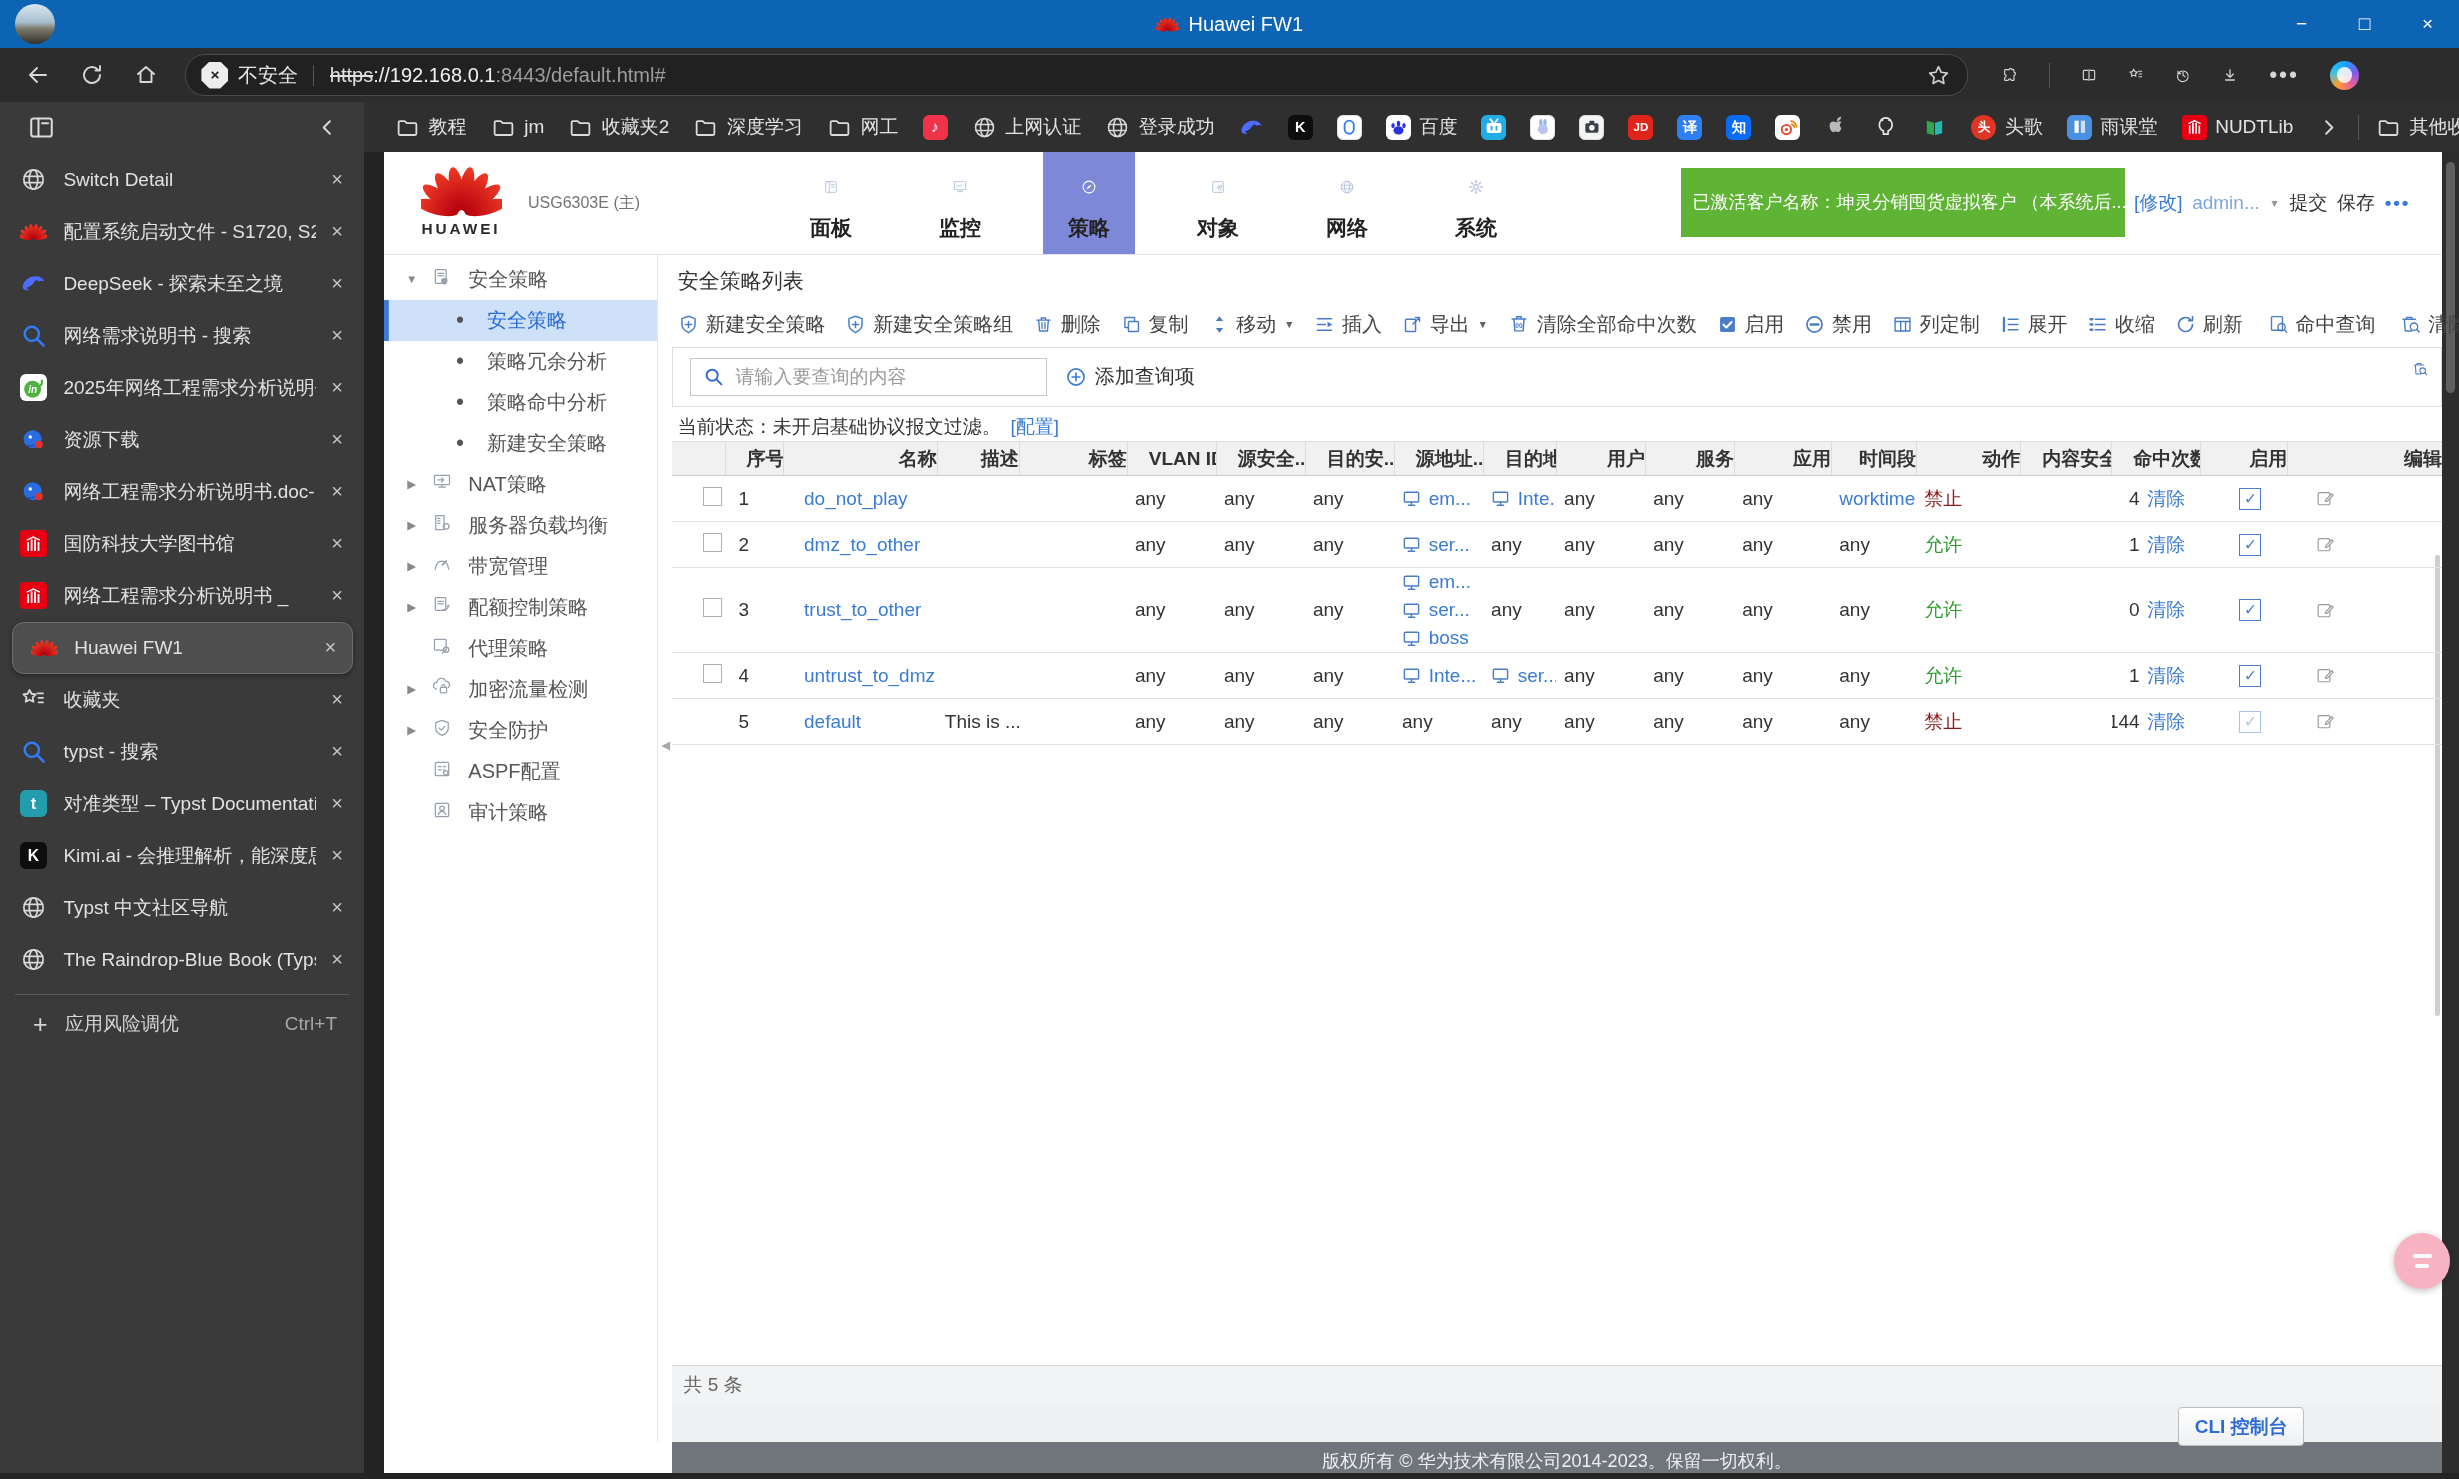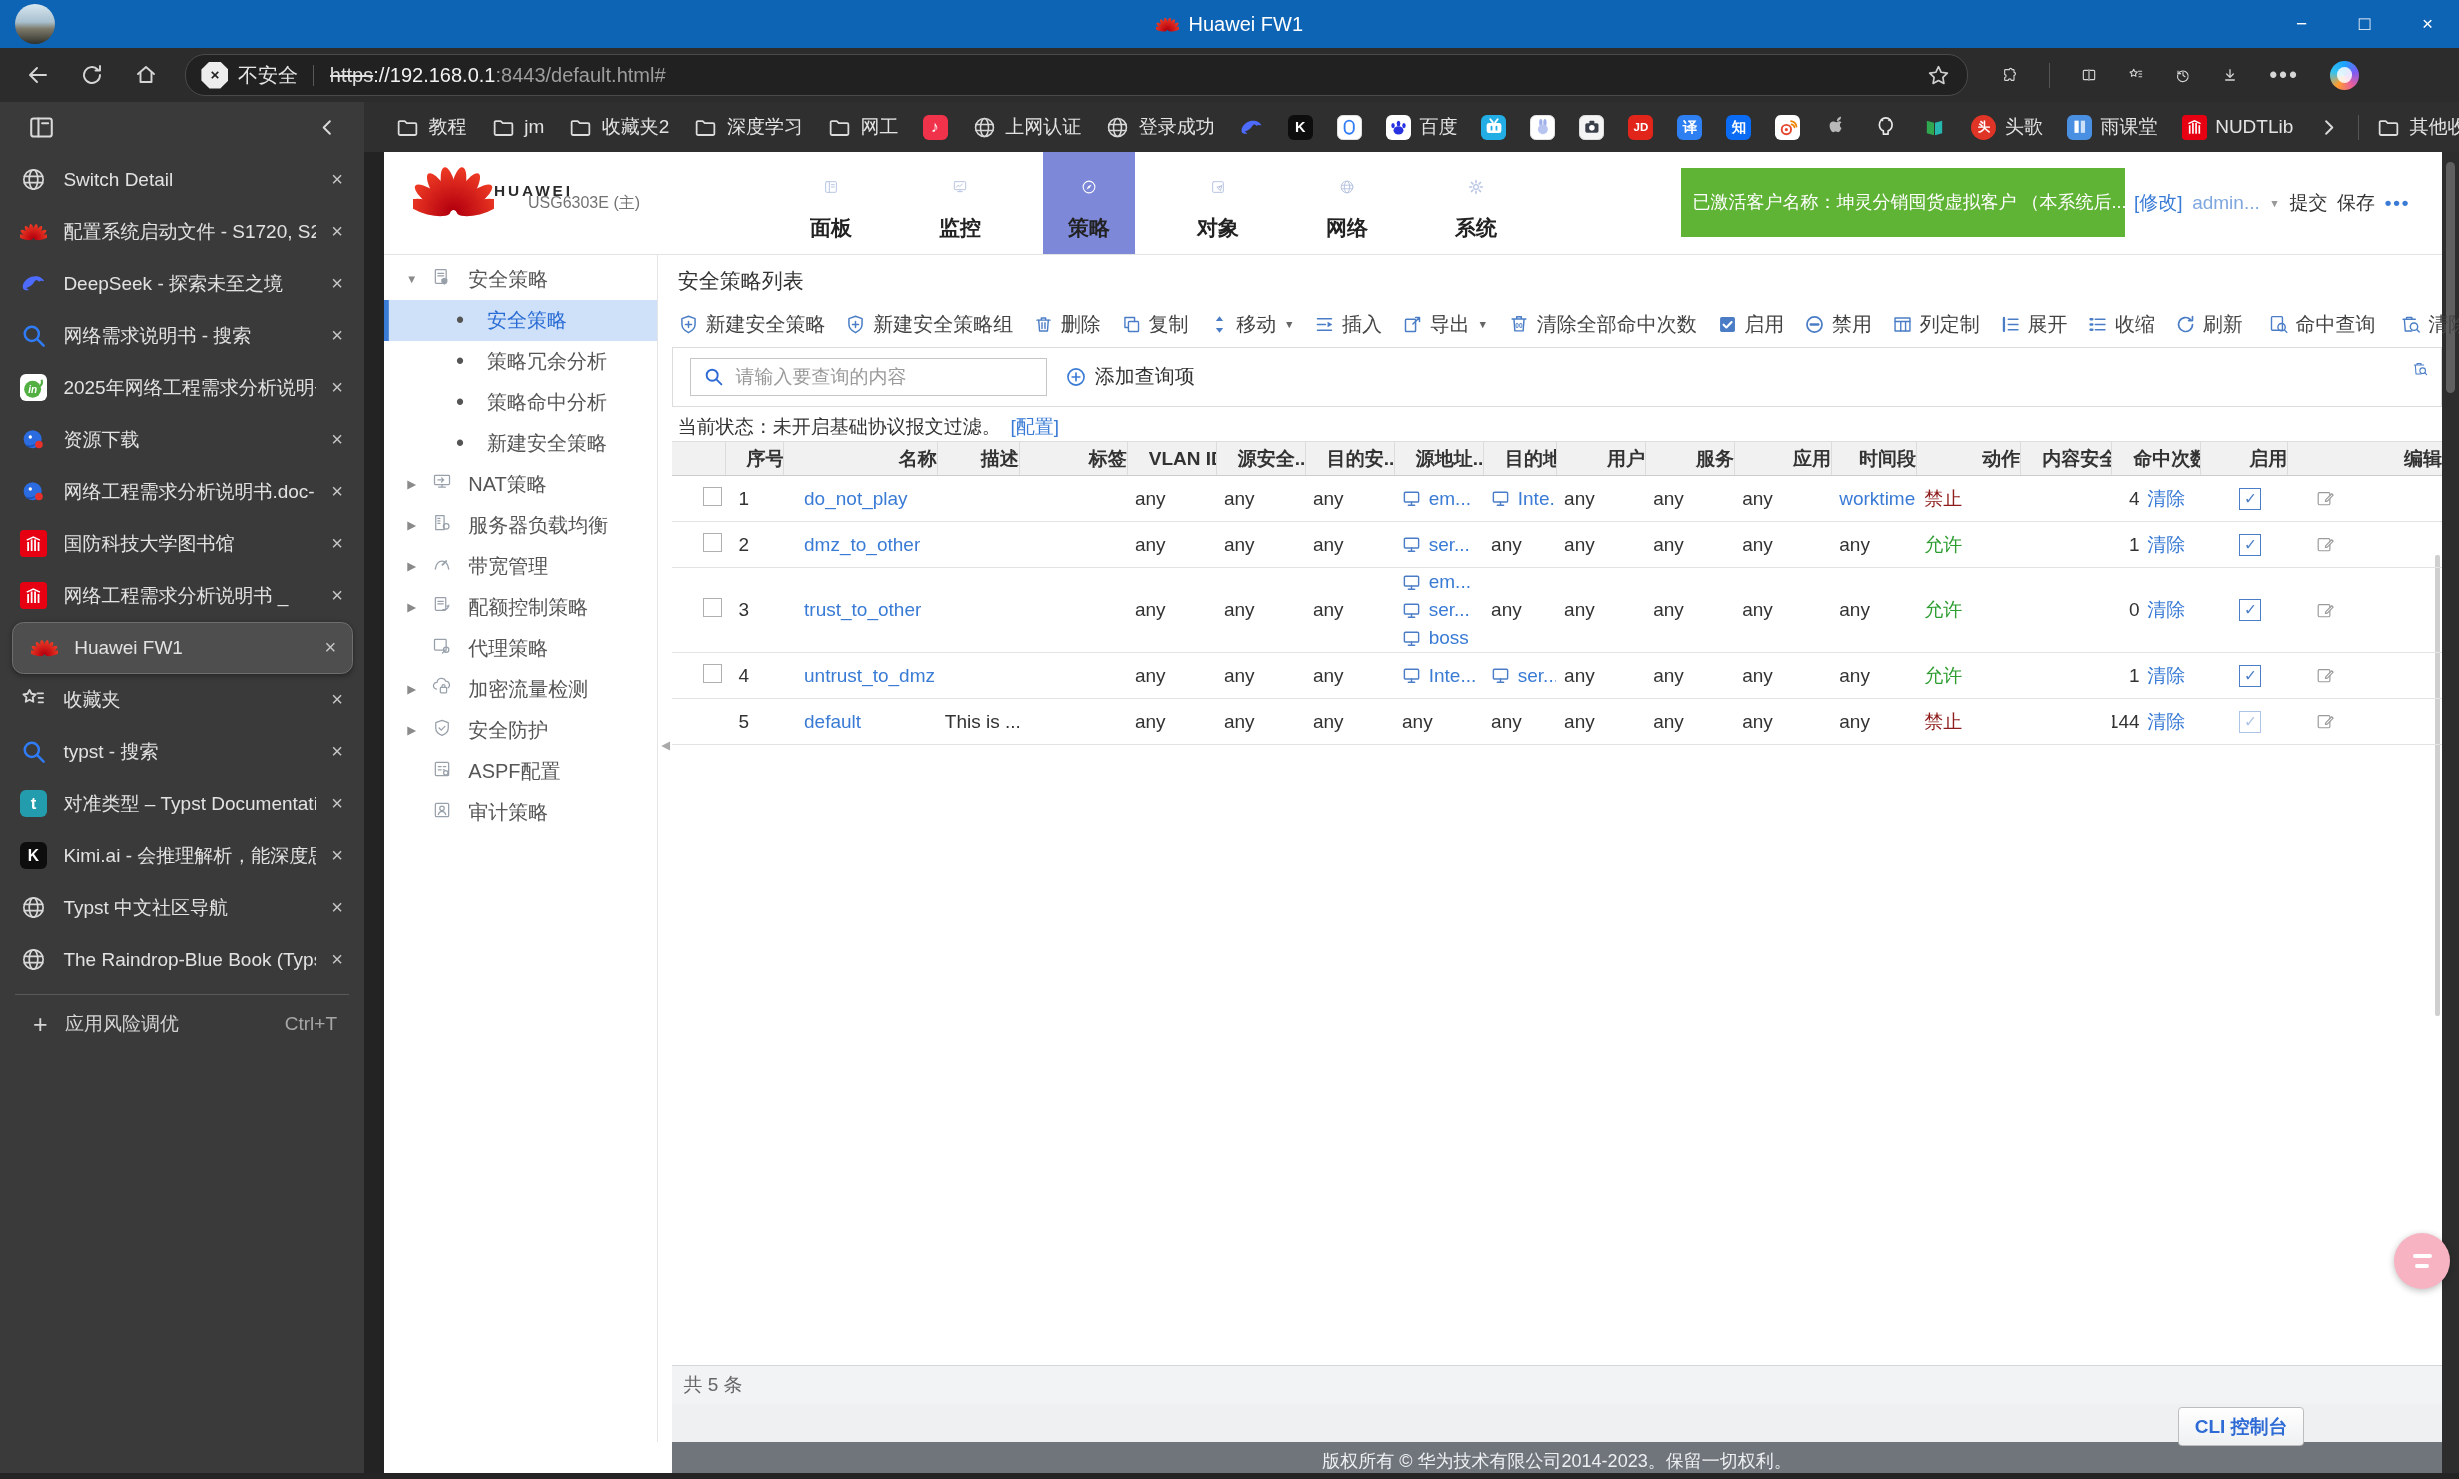--- a/index.html
+++ b/index.html
@@ -61,21 +61,21 @@
   .newtab .sc{margin-left:auto;color:#a7a7a7}
 
   .gap-strip{position:absolute;top:152px;left:364px;width:20px;bottom:0;background:#232323}
   .scroll-strip{position:absolute;top:152px;right:0;width:17.3px;bottom:0;background:#2d2d2d}
   .scroll-thumb{position:absolute;top:9.6px;left:3.8px;width:9.6px;height:231px;border-radius:4.8px;background:#606060}
   .win-bottom{position:absolute;bottom:0;left:0;right:0;height:5.8px;background:#242424;z-index:60}
 
   
   .app{position:absolute;top:152px;left:384px;width:2058px;bottom:0;background:#fff}
   .app-header{position:absolute;top:0;left:0;right:0;height:102px;background:#fff;border-bottom:1px solid #e4e4e4;z-index:5}
-  .logo{position:absolute;left:29px;top:8.6px;width:96px;display:flex;align-items:center}
+  .logo{position:absolute;left:29px;top:8.6px;width:96px;display:flex;flex-direction:column;align-items:center}
   .logo .word{font-size:15.4px;font-weight:bold;color:#2b2b2b;letter-spacing:2.9px;margin-top:1.9px}
   .device{position:absolute;left:144px;top:0;height:102px;display:flex;align-items:center;font-size:16px;color:#737373}
   .nav{position:absolute;left:401px;top:0;height:102px;display:flex;gap:37px}
   .nav-item{width:92px;display:flex;flex-direction:column;align-items:center;justify-content:center;gap:4.8px}
   .nav-item .ni{height:46px;display:flex;align-items:center;justify-content:center;color:#b9c5e2}
   .nav-item .ni svg{width:44px;height:44px}
   .nav-item .nl{font-size:21px;font-weight:bold;color:#222}
   .nav-item.active{background:#7d88d8}
   .nav-item.active .ni{color:#fff}
   .banner{position:absolute;left:1297px;top:16.3px;width:444px;height:69px;background:#5fb335;color:#fff;font-size:18px;

